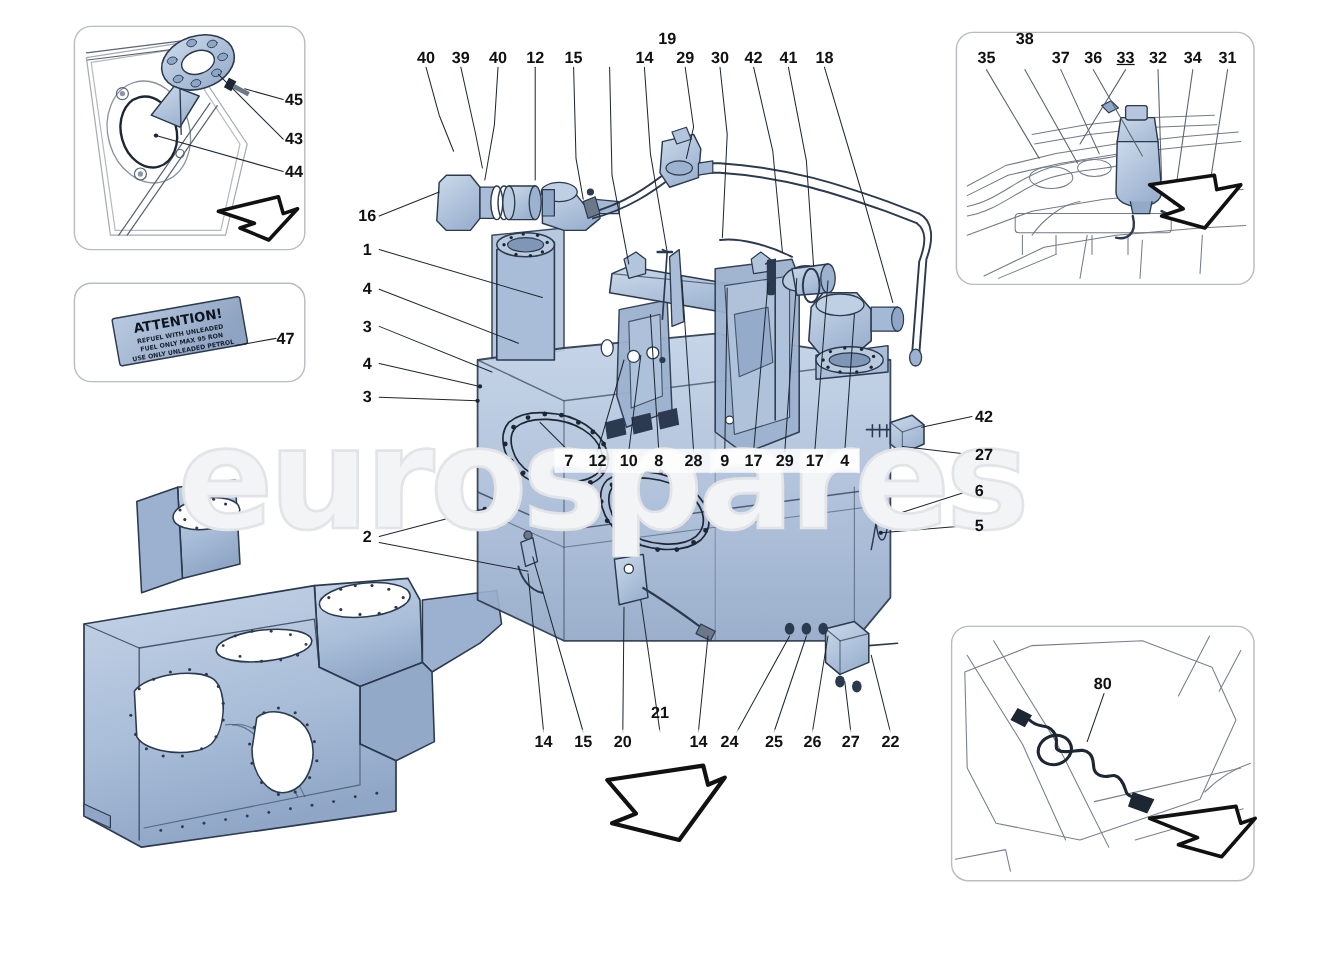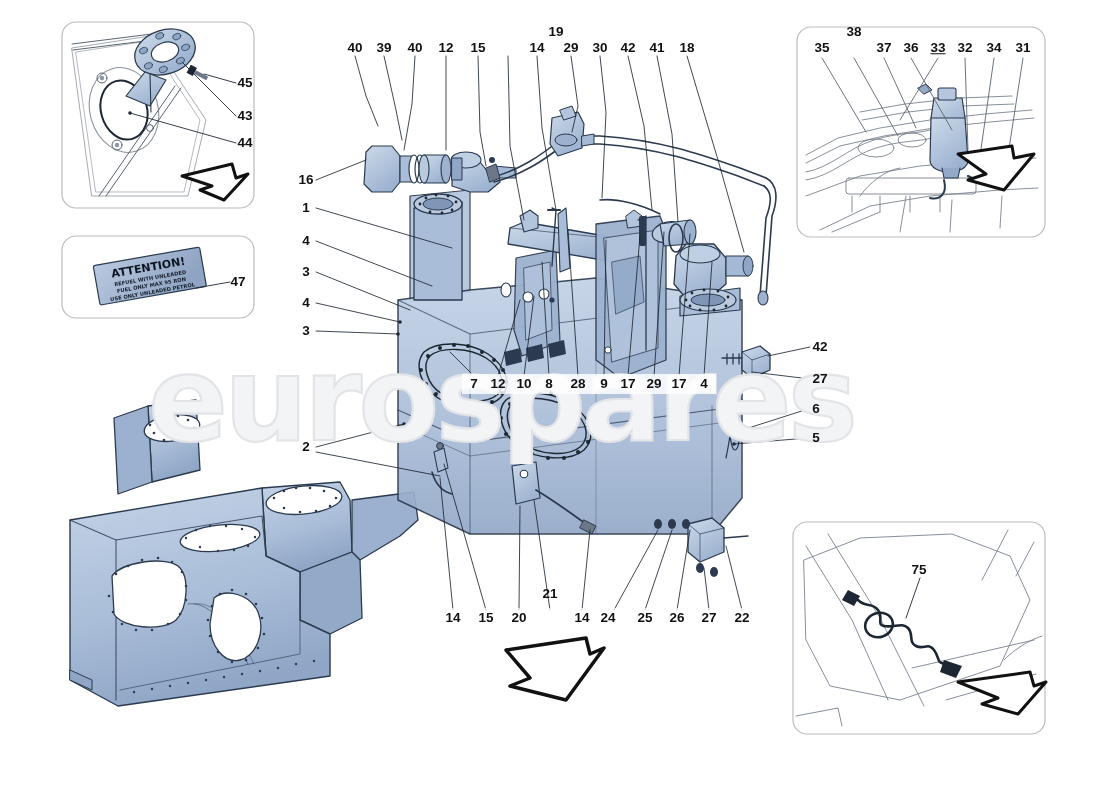--- a/index.html
+++ b/index.html
@@ -640,16 +640,16 @@
       <div class="lbl" style="left: 245px; top: 143px;">44</div>
       <div class="lbl" style="left: 238px; top: 282px;">47</div>
       <div class="lbl" style="left: 822px; top: 48px;">35</div>
       <div class="lbl" style="left: 854px; top: 32px;">38</div>
       <div class="lbl" style="left: 884px; top: 48px;">37</div>
       <div class="lbl" style="left: 911px; top: 48px;">36</div>
       <div class="lbl" style="left: 938px; top: 48px; text-decoration: underline;">33</div>
       <div class="lbl" style="left: 965px; top: 48px;">32</div>
       <div class="lbl" style="left: 994px; top: 48px;">34</div>
       <div class="lbl" style="left: 1023px; top: 48px;">31</div>
-      <div class="lbl" style="left: 919px; top: 570px;">75</div>
+      <div class="lbl" style="left: 919px; top: 570px;">80</div>
     </div>
 
 </div>
 
 </body></html>

